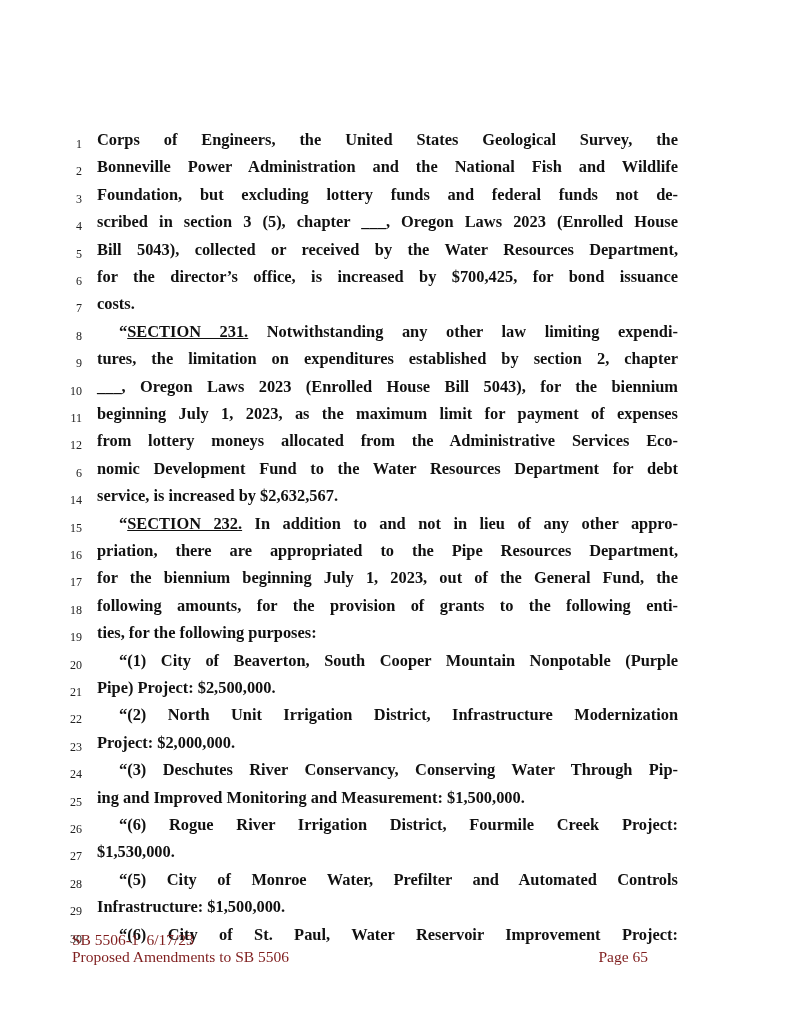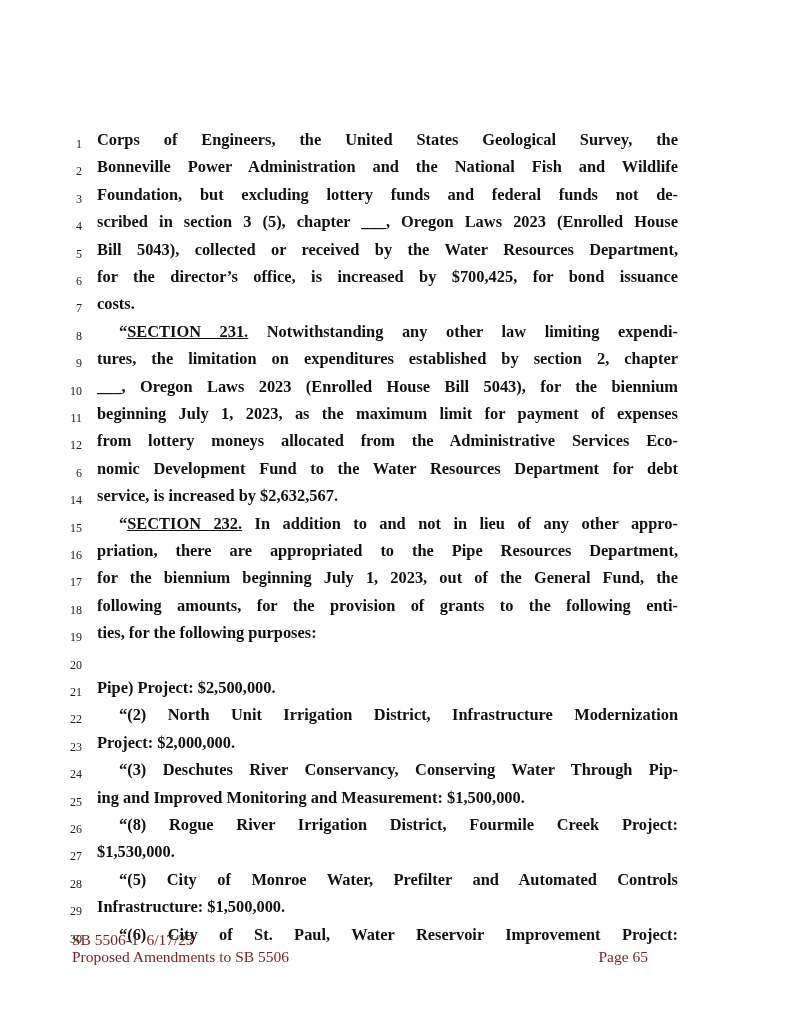--- a/index.html
+++ b/index.html
@@ -96,20 +96,21 @@
       <div class="line" style="top: 465.8px;">
         <span class="ln">18</span>
         <span class="tx">following amounts, for the provision of grants to the following enti-</span>
       </div>
       <div class="line" style="top: 493.2px;">
         <span class="ln">19</span>
         <span class="tx last">ties, for the following purposes:</span>
       </div>
       <div class="line" style="top: 520.6px;">
         <span class="ln">20</span>
+        <span class="tx indent">“(1) City of Beaverton, South Cooper Mountain Nonpotable (Purple</span>
       </div>
       <div class="line" style="top: 548px;">
         <span class="ln">21</span>
         <span class="tx last">Pipe) Project: $2,500,000.</span>
       </div>
       <div class="line" style="top: 575.4px;">
         <span class="ln">22</span>
         <span class="tx indent">“(2) North Unit Irrigation District, Infrastructure Modernization</span>
       </div>
       <div class="line" style="top: 602.8px; padding-left: 44px;">
@@ -119,21 +120,21 @@
       <div class="line" style="top: 630.2px;">
         <span class="ln">24</span>
         <span class="tx indent">“(3) Deschutes River Conservancy, Conserving Water Through Pip-</span>
       </div>
       <div class="line" style="top: 657.6px;">
         <span class="ln">25</span>
         <span class="tx last">ing and Improved Monitoring and Measurement: $1,500,000.</span>
       </div>
       <div class="line" style="top: 685px;">
         <span class="ln">26</span>
-        <span class="tx indent">“(8) Rogue River Irrigation District, Fourmile Creek Project:</span>
+        <span class="tx indent">“(6) Rogue River Irrigation District, Fourmile Creek Project:</span>
       </div>
       <div class="line" style="top: 712.4px;">
         <span class="ln">27</span>
         <span class="tx last">$1,530,000.</span>
       </div>
       <div class="line" style="top: 739.8px;">
         <span class="ln">28</span>
         <span class="tx indent">“(5) City of Monroe Water, Prefilter and Automated Controls</span>
       </div>
       <div class="line" style="top: 767.2px;">

